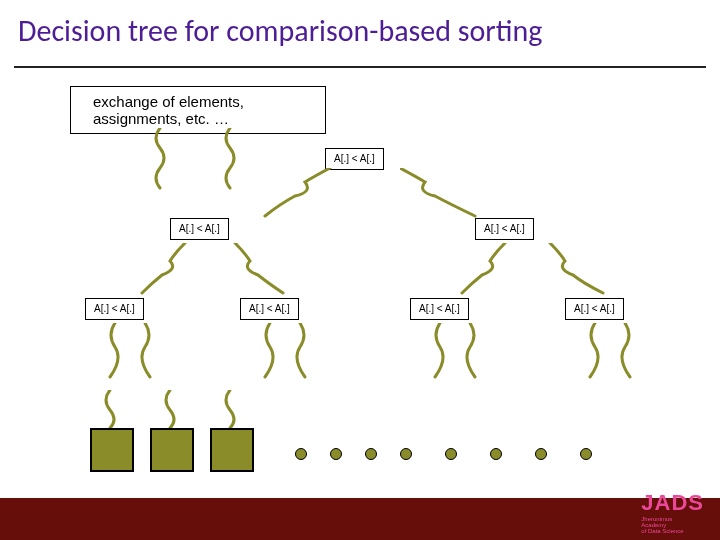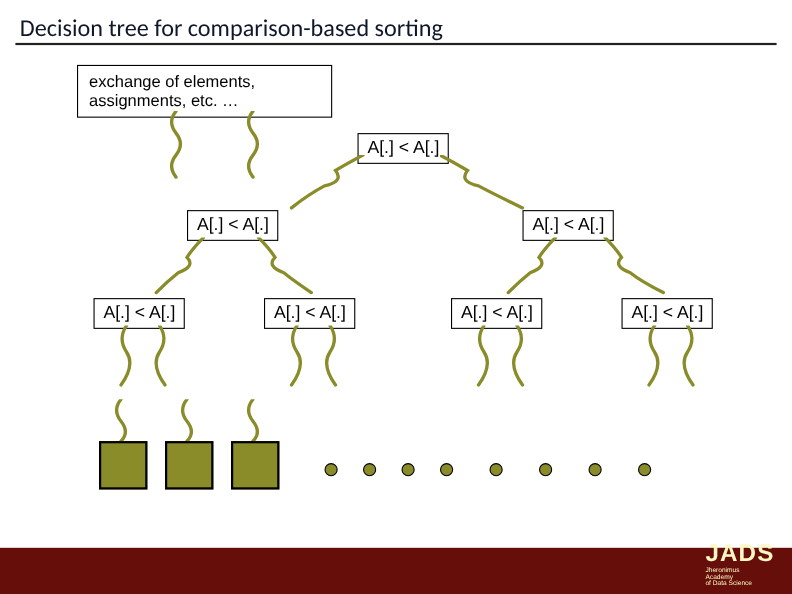--- a/index.html
+++ b/index.html
@@ -1,29 +1,29 @@
 <!DOCTYPE html>
 <html><head>
 <meta charset="utf-8">
 <style>
   html,body{margin:0;padding:0;width:720px;height:540px;background:#fff;font-family:Verdana,Geneva,sans-serif;overflow:hidden;}
-  .title{font-family:Calibri,Verdana,sans-serif;font-size:22px;color:#0f172a;padding:12px 18px 0;}
+  .title{font-family:Calibri,Verdana,sans-serif;font-size:30px;color:#4c1d95;padding:12px 18px 17px;}
   .rule{border-bottom:2px solid #222;margin:0 14px;}
   .stage{position:relative;width:720px;height:420px;}
   
-  .node{position:absolute;background:#fff;border:1px solid #000;font-size:16px;line-height:1.15;padding:4px 8px;white-space:nowrap;text-align:center;}
-  .callout{background:#fff;border:1px solid #000;font-size:15px;padding:6px 10px;position:absolute;white-space:pre-line;}
+  .node{position:absolute;background:#fff;border:1px solid #000;font-size:10px;line-height:1.15;padding:4px 8px;white-space:nowrap;text-align:center;}
+  .callout{background:#fff;border:1px solid #000;font-size:15px;padding:6px 22px;position:absolute;white-space:pre-line;}
   
   .sq{position:absolute;stroke:#8a8c2a;stroke-width:3;fill:none;stroke-linecap:round;}
   
   .block{position:absolute;width:40px;height:40px;background:#8a8c2a;border:2px solid #000;}
   .dot{position:absolute;width:10px;height:10px;border-radius:50%;background:#8a8c2a;border:1px solid #000;}
   
   .footer{position:absolute;left:0;right:0;bottom:0;height:42px;background:#660e0a;}
-  .logo{position:absolute;right:16px;bottom:6px;color:#fef9c3;font-family:Arial,sans-serif;font-weight:700;font-size:22px;letter-spacing:1px;}
+  .logo{position:absolute;right:16px;bottom:6px;color:#ec4899;font-family:Arial,sans-serif;font-weight:700;font-size:22px;letter-spacing:1px;}
   .logo small{font-size:6px;font-weight:400;display:block;line-height:1;letter-spacing:0;}
 </style>
 </head>
 <body>
 
 <div class="title">Decision tree for comparison-based sorting</div>
 <div class="rule"></div>
 
 <div class="stage">
 

